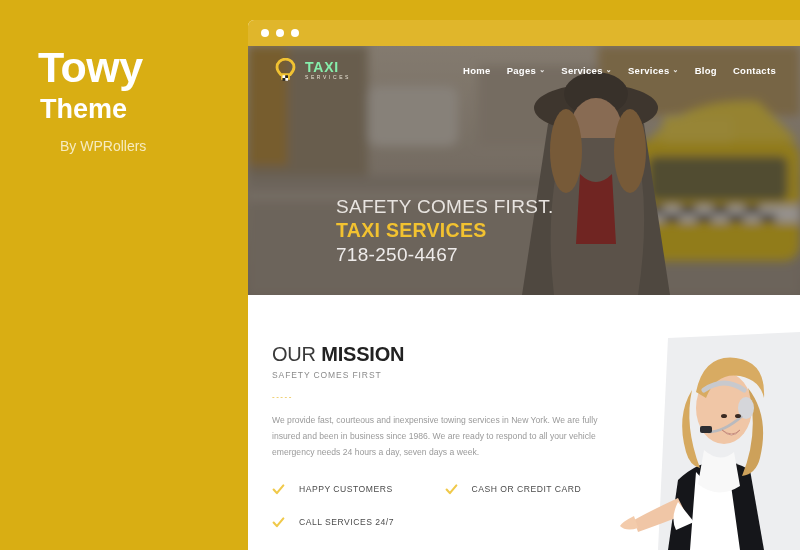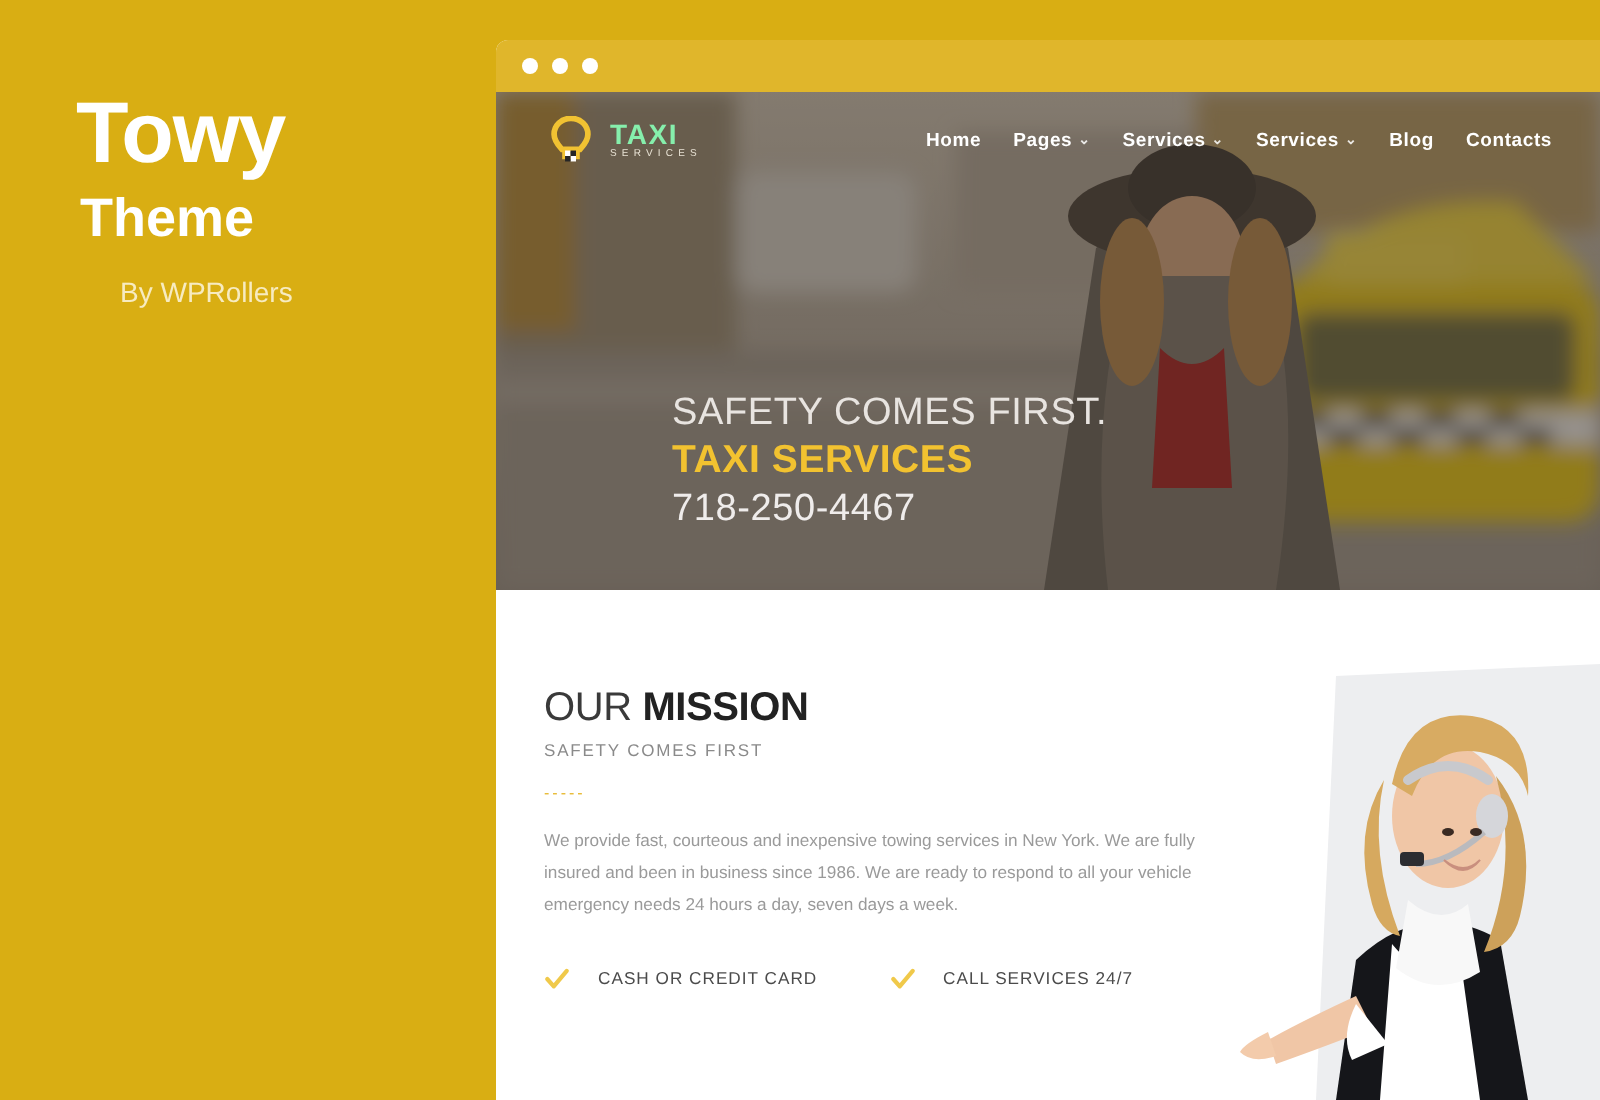--- a/index.html
+++ b/index.html
@@ -314,20 +314,26 @@
     </div>
   </div>
 
   <div class="desk-body">
     <div class="d-head"><span>OUR </span><b>MISSION</b></div>
     <div class="d-sub">SAFETY COMES FIRST</div>
     <div class="d-div">-----</div>
     <div class="d-par">We provide fast, courteous and inexpensive towing services in New York. We are fully insured and been in business since 1986. We are ready to respond to all your vehicle emergency needs 24 hours a day, seven days a week.</div>
 
     <div class="features">
+      <div class="feat">
+        <svg class="check" viewBox="0 0 16 16">
+            <path d="M2 8 L6 12.5 L14 3" fill="none" stroke="#F0C94A" stroke-width="2.6" stroke-linecap="round" stroke-linejoin="round"></path>
+          </svg>
+        <span class="feat-label">HAPPY CUSTOMERS</span>
+      </div>
       <div class="feat">
         <svg class="check" viewBox="0 0 16 16">
             <path d="M2 8 L6 12.5 L14 3" fill="none" stroke="#F0C94A" stroke-width="2.6" stroke-linecap="round" stroke-linejoin="round"></path>
           </svg>
         <span class="feat-label">CASH OR CREDIT CARD</span>
       </div>
       <div class="feat">
         <svg class="check" viewBox="0 0 16 16">
             <path d="M2 8 L6 12.5 L14 3" fill="none" stroke="#F0C94A" stroke-width="2.6" stroke-linecap="round" stroke-linejoin="round"></path>
           </svg>

